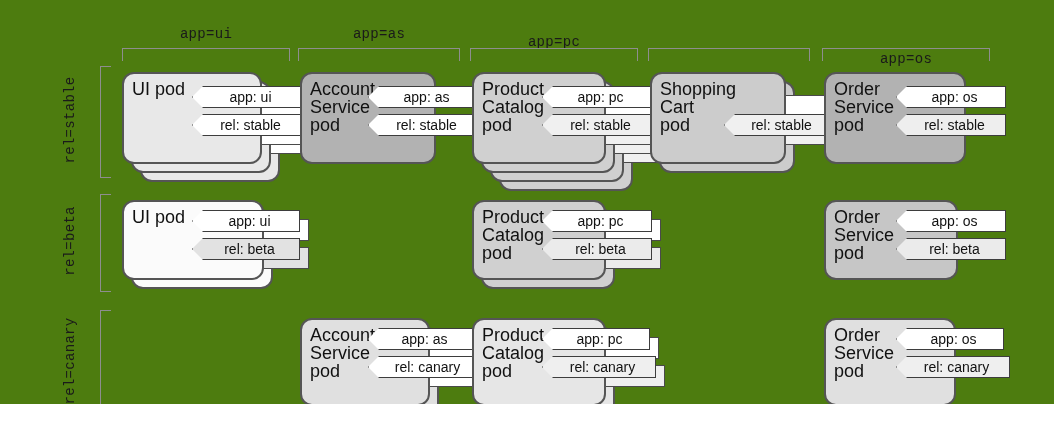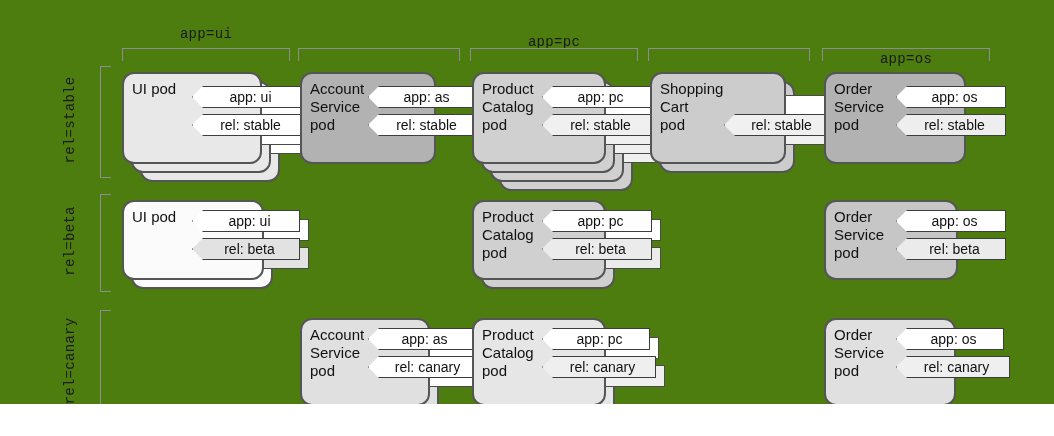--- a/index.html
+++ b/index.html
@@ -69,21 +69,21 @@
     border-radius: 12px;
   }
   .pod-main {
     left: 0;
     top: 0;
   }
   .pod-text {
     position: absolute;
     left: 10px;
     top: 8px;
-    font-size: 15px;
+    font-size: 18px;
     line-height: 18px;
     color: #111111;
     white-space: pre-line;
     pointer-events: none;
   }
 
   
   .tag {
     position: absolute;
     height: 22px;
@@ -116,20 +116,21 @@
     white-space: nowrap;
     font-family: "DejaVu Sans", sans-serif;
   }
 </style>
 </head>
 <body>
 
 <div id="canvas">
     <div class="col-header" style="left: 122px; top: 26px; width: 168px;">app=ui</div>
     <div class="col-bracket" style="left: 122px; top: 48px; width: 168px;"></div>
+    <div class="col-header" style="left: 298px; top: 26px; width: 162px;">app=as</div>
     <div class="col-bracket" style="left: 298px; top: 48px; width: 162px;"></div>
     <div class="col-header" style="left: 470px; top: 26px; width: 168px; margin-top: 8px;">app=pc</div>
     <div class="col-bracket" style="left: 470px; top: 48px; width: 168px;"></div>
     <div class="col-bracket" style="left: 648px; top: 48px; width: 162px;"></div>
     <div class="col-header" style="left: 822px; top: 26px; width: 168px; margin-top: 25px;">app=os</div>
     <div class="col-bracket" style="left: 822px; top: 48px; width: 168px;"></div>
     <div class="row-label" style="width: 152px; left: -6px; top: 112px;">rel=stable</div>
     <div class="row-bracket" style="left: 100px; top: 66px; height: 112px;"></div>
     <div class="row-label" style="width: 138px; left: 1px; top: 233px;">rel=beta</div>
     <div class="row-bracket" style="left: 100px; top: 194px; height: 98px;"></div>

